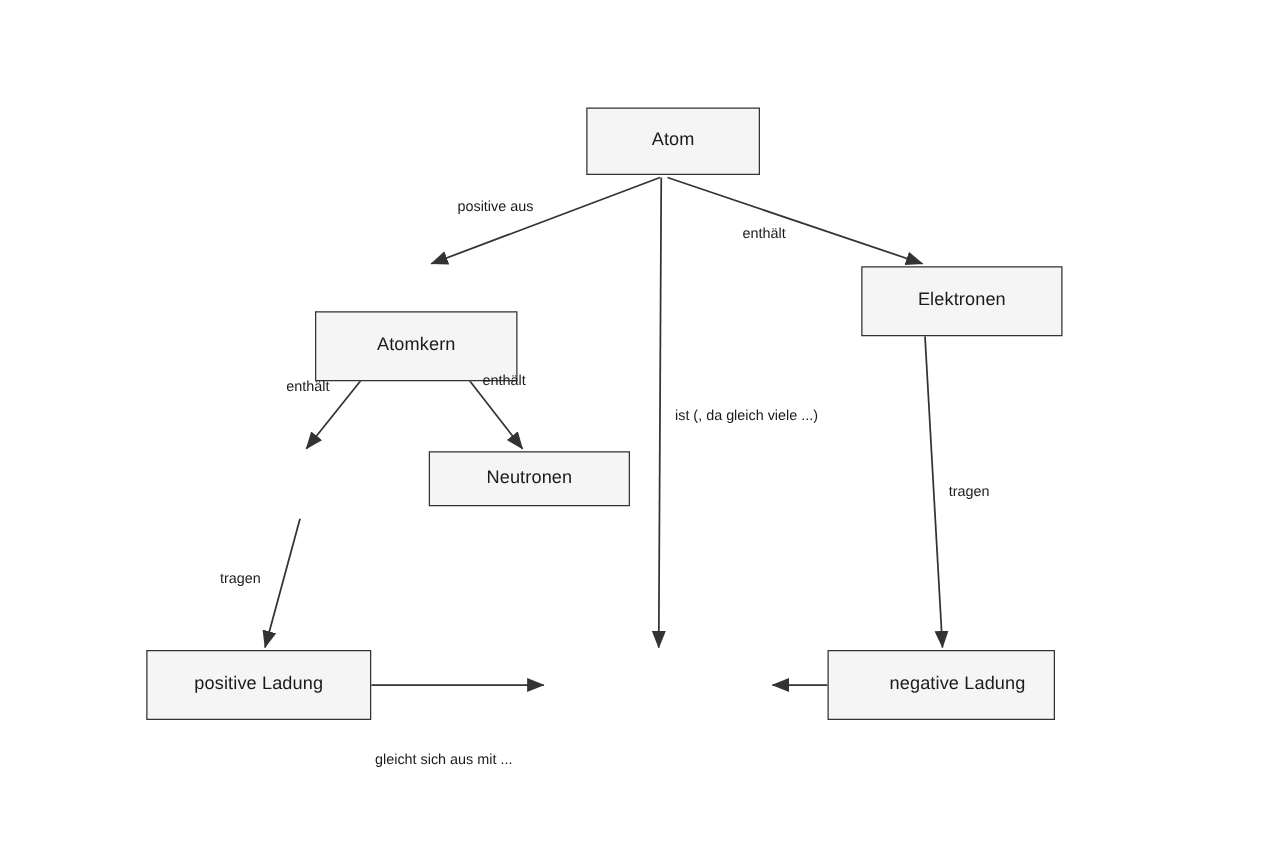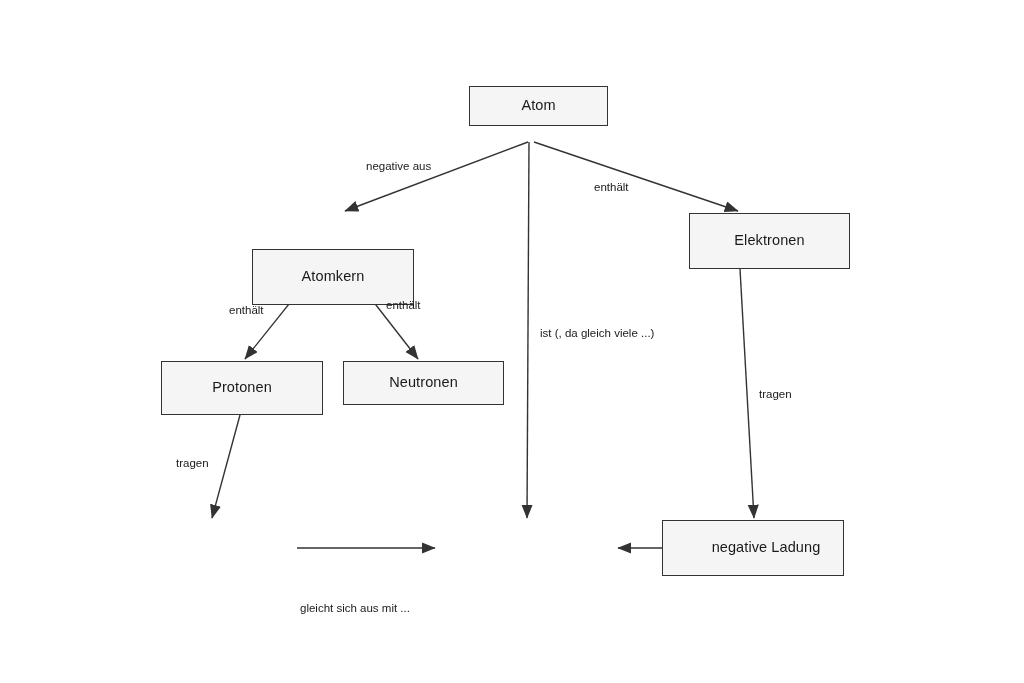--- a/index.html
+++ b/index.html
@@ -90,47 +90,47 @@
 
     <g>
       <path d="M 297 548 L 435 548" stroke="#333333" stroke-width="1.4" fill="none" marker-end="url(#arrow)"></path>
     </g>
 
     <g>
       <path d="M 662 548 L 618 548" stroke="#333333" stroke-width="1.4" fill="none" marker-end="url(#arrow)"></path>
     </g>
   </svg>
 
-  <div class="node" style="left:469px; top:86px; width:139px; height:40px;">
+  <div class="node" style="left:469px; top:86px; width:139px; height:54px;">
     <span>Atom</span>
   </div>
 
   <div class="node" style="left:252px; top:213px; width:162px; height:56px;margin-top:36px;">
     <span>Atomkern</span>
   </div>
 
   <div class="node" style="left:662px; top:213px; width:161px; height:56px;margin-left:27px;">
     <span>Elektronen</span>
   </div>
 
-  <div class="node" style="left:161px; top:361px; width:162px; height:54px;">
-    <span>Protonen</span>
-  </div>
 
   <div class="node" style="left:343px; top:361px; width:161px; height:44px;">
     <span>Neutronen</span>
   </div>
 
+  <div class="node" style="left:117px; top:520px; width:180px; height:56px;">
+    <span>positive Ladung</span>
+  </div>
 
 
   <div class="node" style="left:662px; top:520px; width:182px; height:56px;padding-left:26px;">
     <span>negative Ladung</span>
   </div>
 
-  <div class="edge-label" style="left:366px; top:160px;">negative aus</div>
+  <div class="edge-label" style="left:366px; top:160px;">positive aus</div>
 
   <div class="edge-label" style="left:594px; top:181px;">enthält</div>
 
   <div class="edge-label" style="left:540px; top:327px;">ist (, da gleich viele ...)</div>
 
   <div class="edge-label" style="left:229px; top:304px;">enthält</div>
 
   <div class="edge-label" style="left:386px; top:299px;">enthält</div>
 
   <div class="edge-label" style="left:176px; top:457px;">tragen</div>

